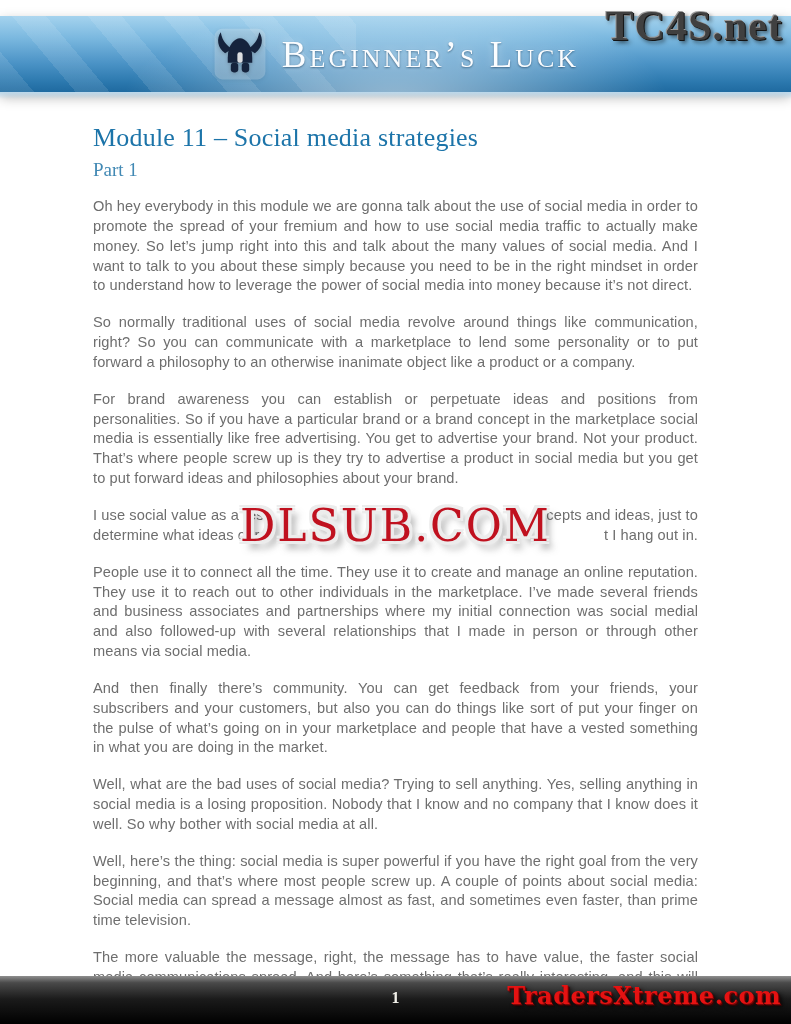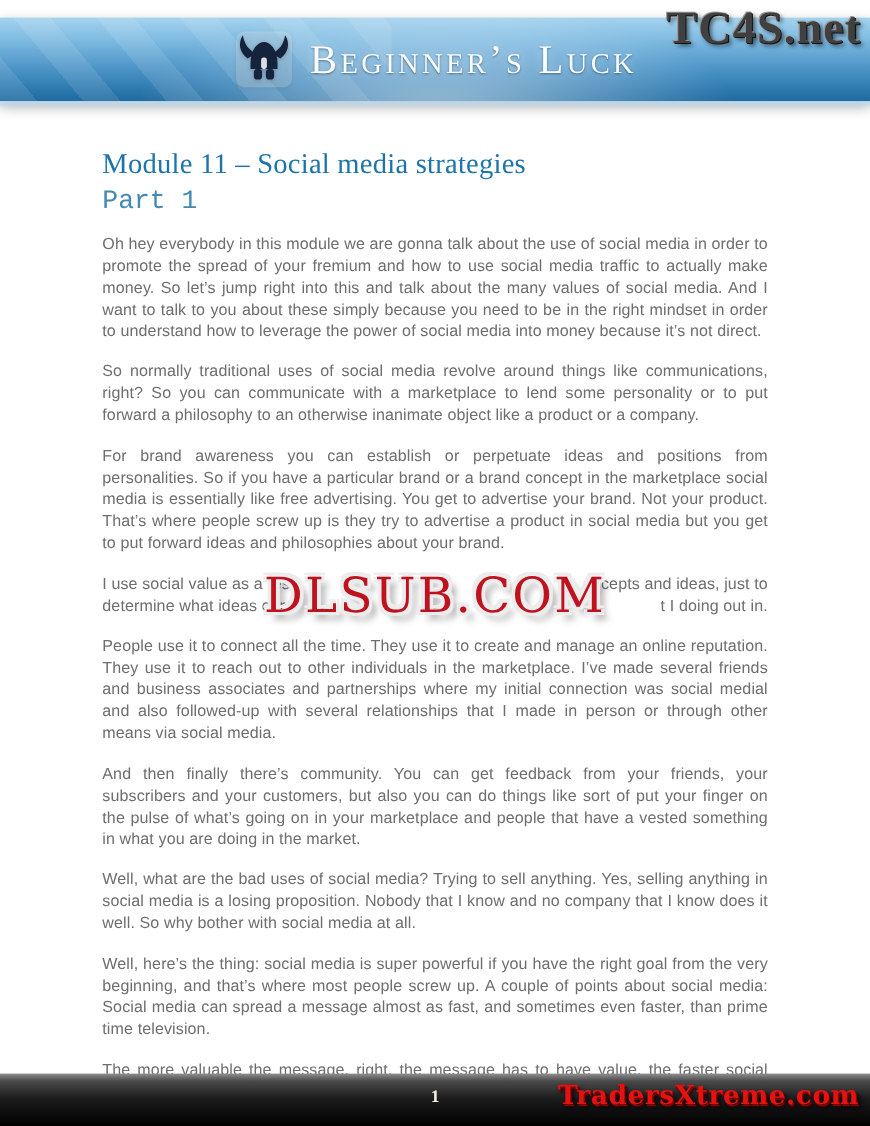--- a/index.html
+++ b/index.html
@@ -63,34 +63,33 @@
     color: #404040;
     text-shadow: -1px -1px 0 #9a9a9a, 1px 1px 0 #141414, 3px 3px 4px rgba(0,0,0,0.55);
     z-index: 5;
   }
 
   
   .content {
     position: absolute; top: 88px; left: 93px;
     width: 605px;
     padding-top: 35px;
-    margin-top: 11px;
   }
   .title {
     font-family: "Liberation Serif", serif;
     font-weight: 500;
     font-size: 26px;
     color: #1c74a9;
     margin: 0;
     letter-spacing: 0.2px;
   }
   .subtitle {
-    font-family: Liberation Mono, monospace;
+    font-family: Liberation Serif, serif;
     font-weight: normal;
-    font-size: 24px;
+    font-size: 19px;
     color: #4289b4;
     margin: 6px 0 0 0;
   }
   .para {
     margin: 17px 0 0 0;
     font-size: 14.6px;
     line-height: 1.36;
     color: #6e6e6e;
     text-align: justify;
     letter-spacing: 0.1px;
@@ -164,31 +163,31 @@
     </div>
   </header>
 
   <div class="tc4s">TC4S.net</div>
 
   <main class="content">
     <h1 class="title">Module 11 – Social media strategies</h1>
     <h2 class="subtitle">Part 1</h2>
 
     <p class="para first">Oh hey everybody in this module we are gonna talk about the use of social media in order to promote the spread of your fremium and how to use social media traffic to actually make money. So let’s jump right into this and talk about the many values of social media. And I want to talk to you about these simply because you need to be in the right mindset in order to understand how to leverage the power of social media into money because it’s not direct.</p>
-    <p class="para">So normally traditional uses of social media revolve around things like communications, right? So you can communicate with a marketplace to lend some personality or to put forward a philosophy to an otherwise inanimate object like a product or a company.</p>
+    <p class="para">So normally traditional uses of social media revolve around things like communication, right? So you can communicate with a marketplace to lend some personality or to put forward a philosophy to an otherwise inanimate object like a product or a company.</p>
     <p class="para">For brand awareness you can establish or perpetuate ideas and positions from personalities. So if you have a particular brand or a brand concept in the marketplace social media is essentially like free advertising. You get to advertise your brand. Not your product. That’s where people screw up is they try to advertise a product in social media but you get to put forward ideas and philosophies about your brand.</p>
 
     <div class="para obscured">
       <div class="oline">
         <span>I use social value as a rese</span>
         <span>oncepts and ideas, just to</span>
       </div>
       <div class="oline">
         <span>determine what ideas of re</span>
-        <span>t I doing out in.</span>
+        <span>t I hang out in.</span>
       </div>
       <div class="dlsub">DLSUB.COM</div>
     </div>
 
     <p class="para">People use it to connect all the time. They use it to create and manage an online reputation. They use it to reach out to other individuals in the marketplace. I’ve made several friends and business associates and partnerships where my initial connection was social medial and also followed-up with several relationships that I made in person or through other means via social media.</p>
     <p class="para">And then finally there’s community. You can get feedback from your friends, your subscribers and your customers, but also you can do things like sort of put your finger on the pulse of what’s going on in your marketplace and people that have a vested something in what you are doing in the market.</p>
     <p class="para">Well, what are the bad uses of social media? Trying to sell anything. Yes, selling anything in social media is a losing proposition. Nobody that I know and no company that I know does it well. So why bother with social media at all.</p>
     <p class="para">Well, here’s the thing: social media is super powerful if you have the right goal from the very beginning, and that’s where most people screw up. A couple of points about social media: Social media can spread a message almost as fast, and sometimes even faster, than prime time television.</p>
     <p class="para">The more valuable the message, right, the message has to have value, the faster social media communications spread. And here’s something that’s really interesting, and this will help with this perspective. According to a Pew survey, this is why people use social media.</p>
   </main>

